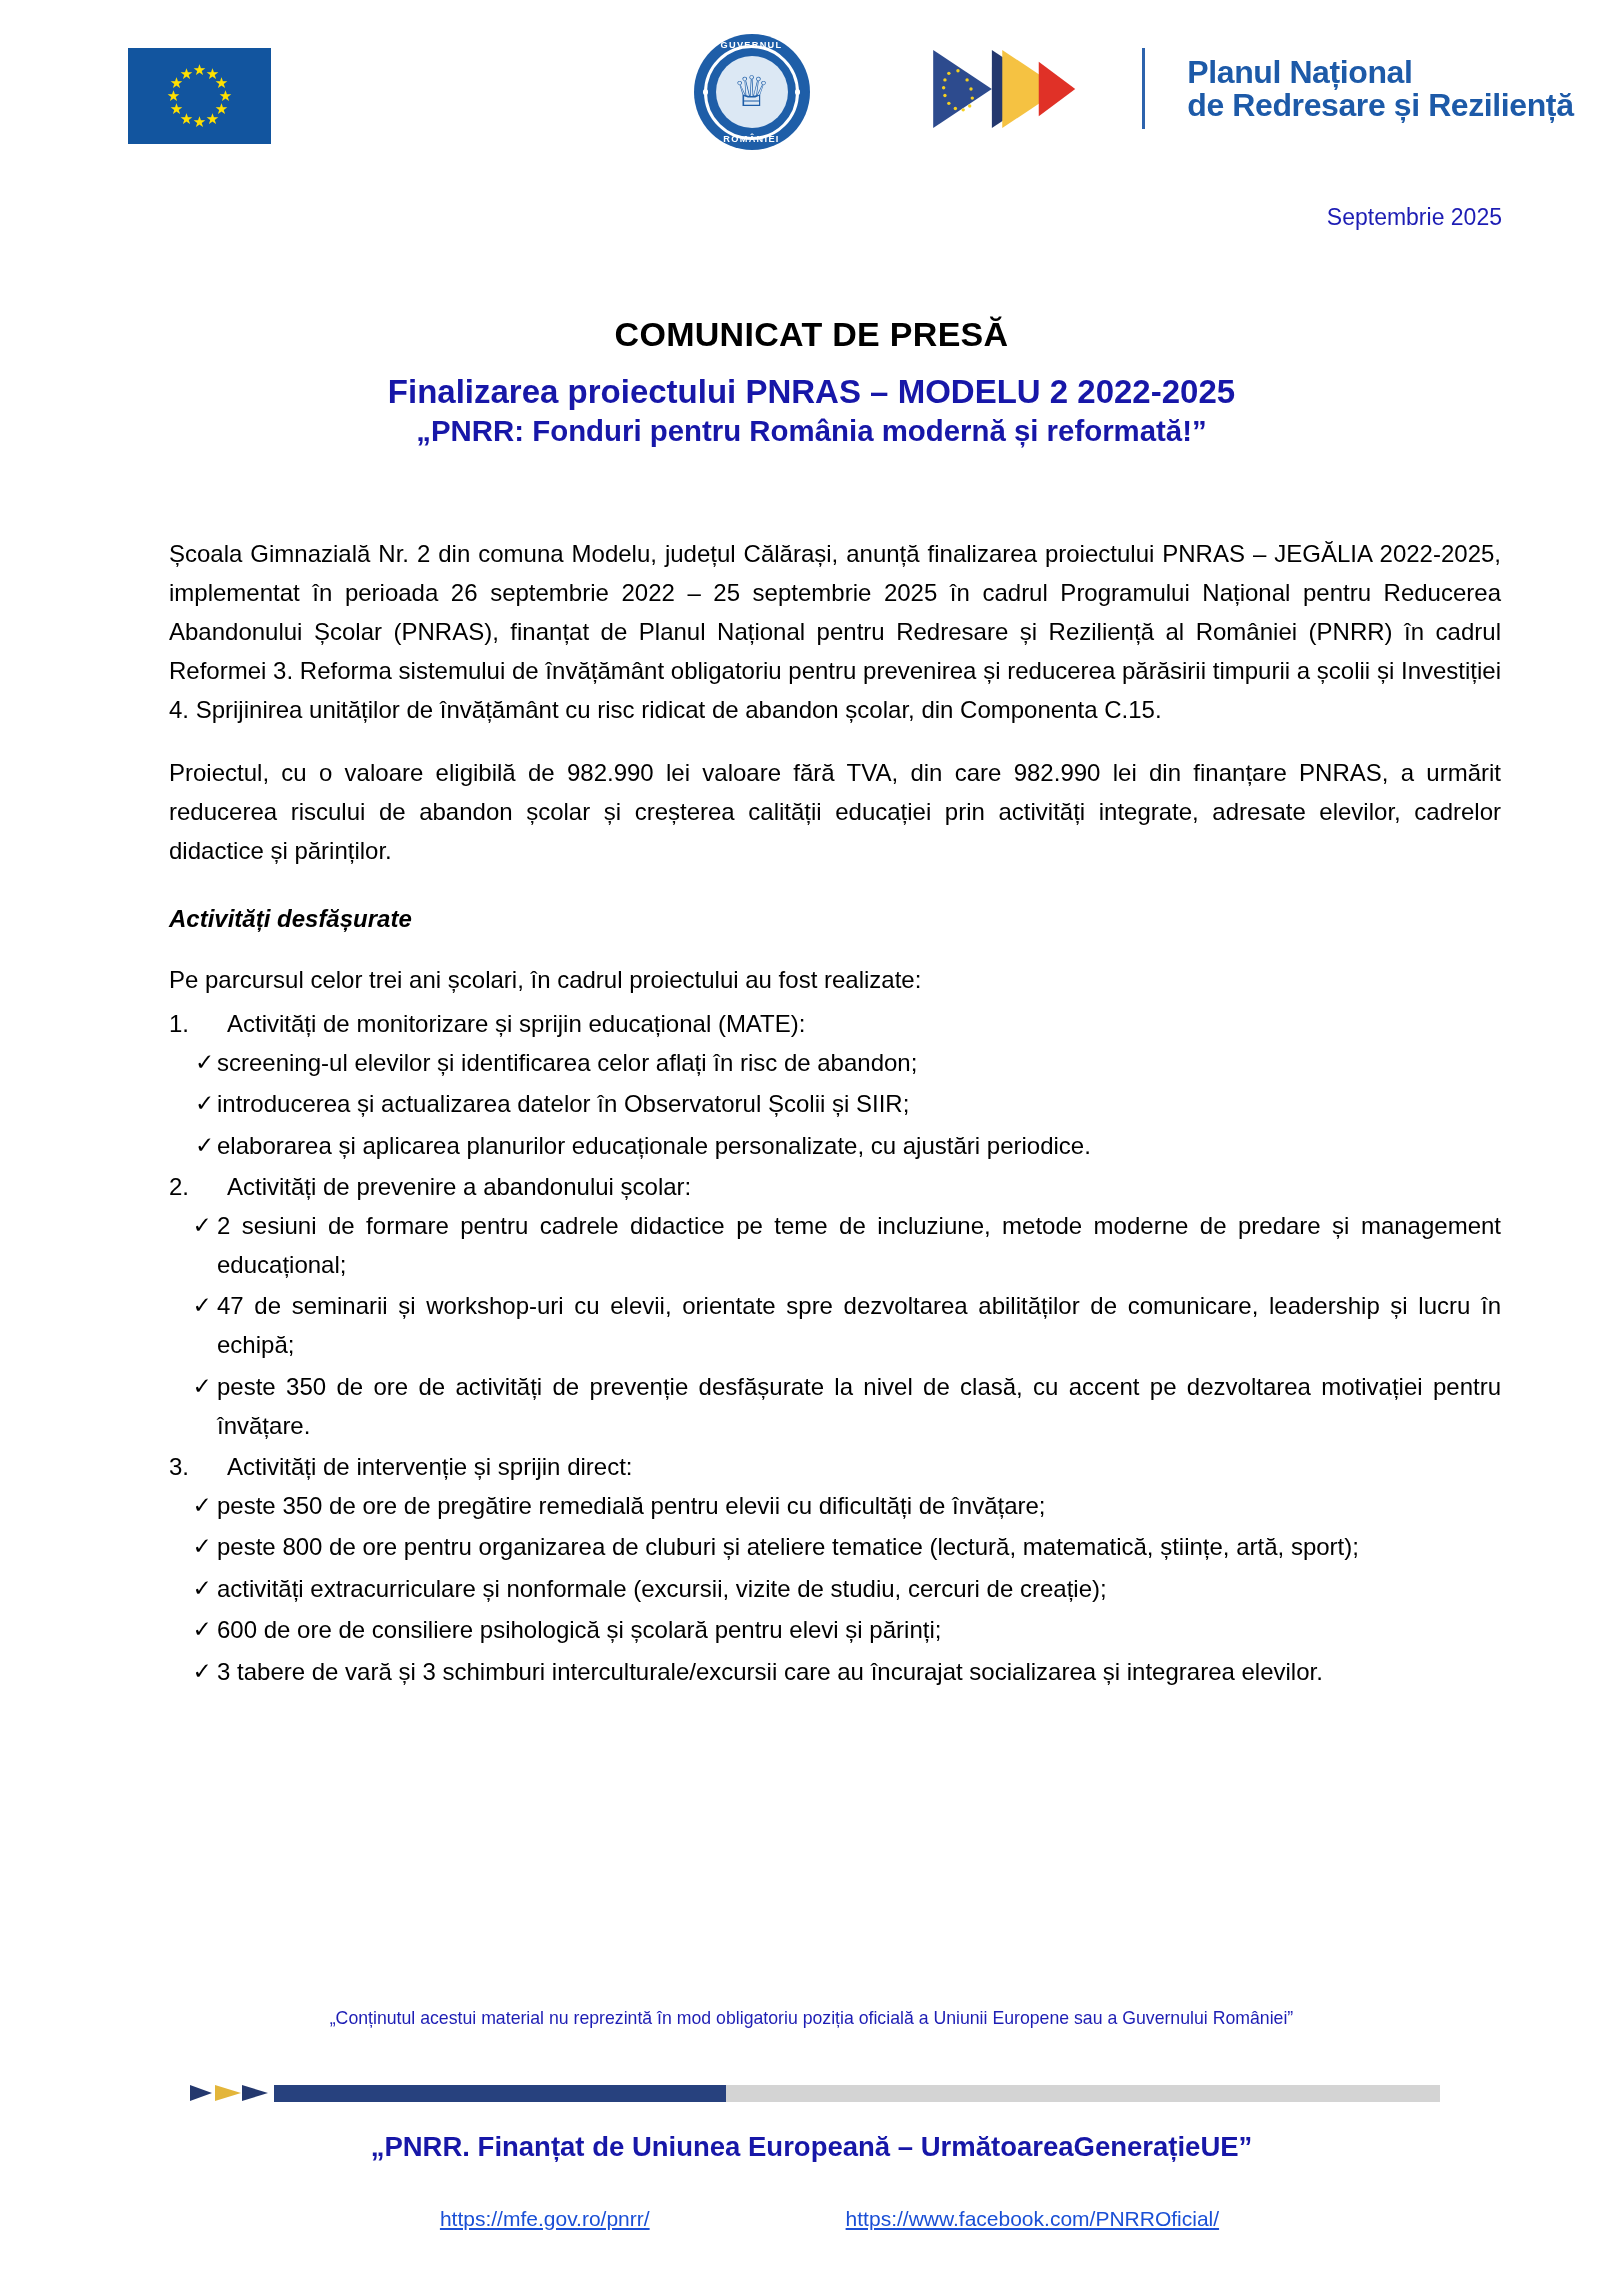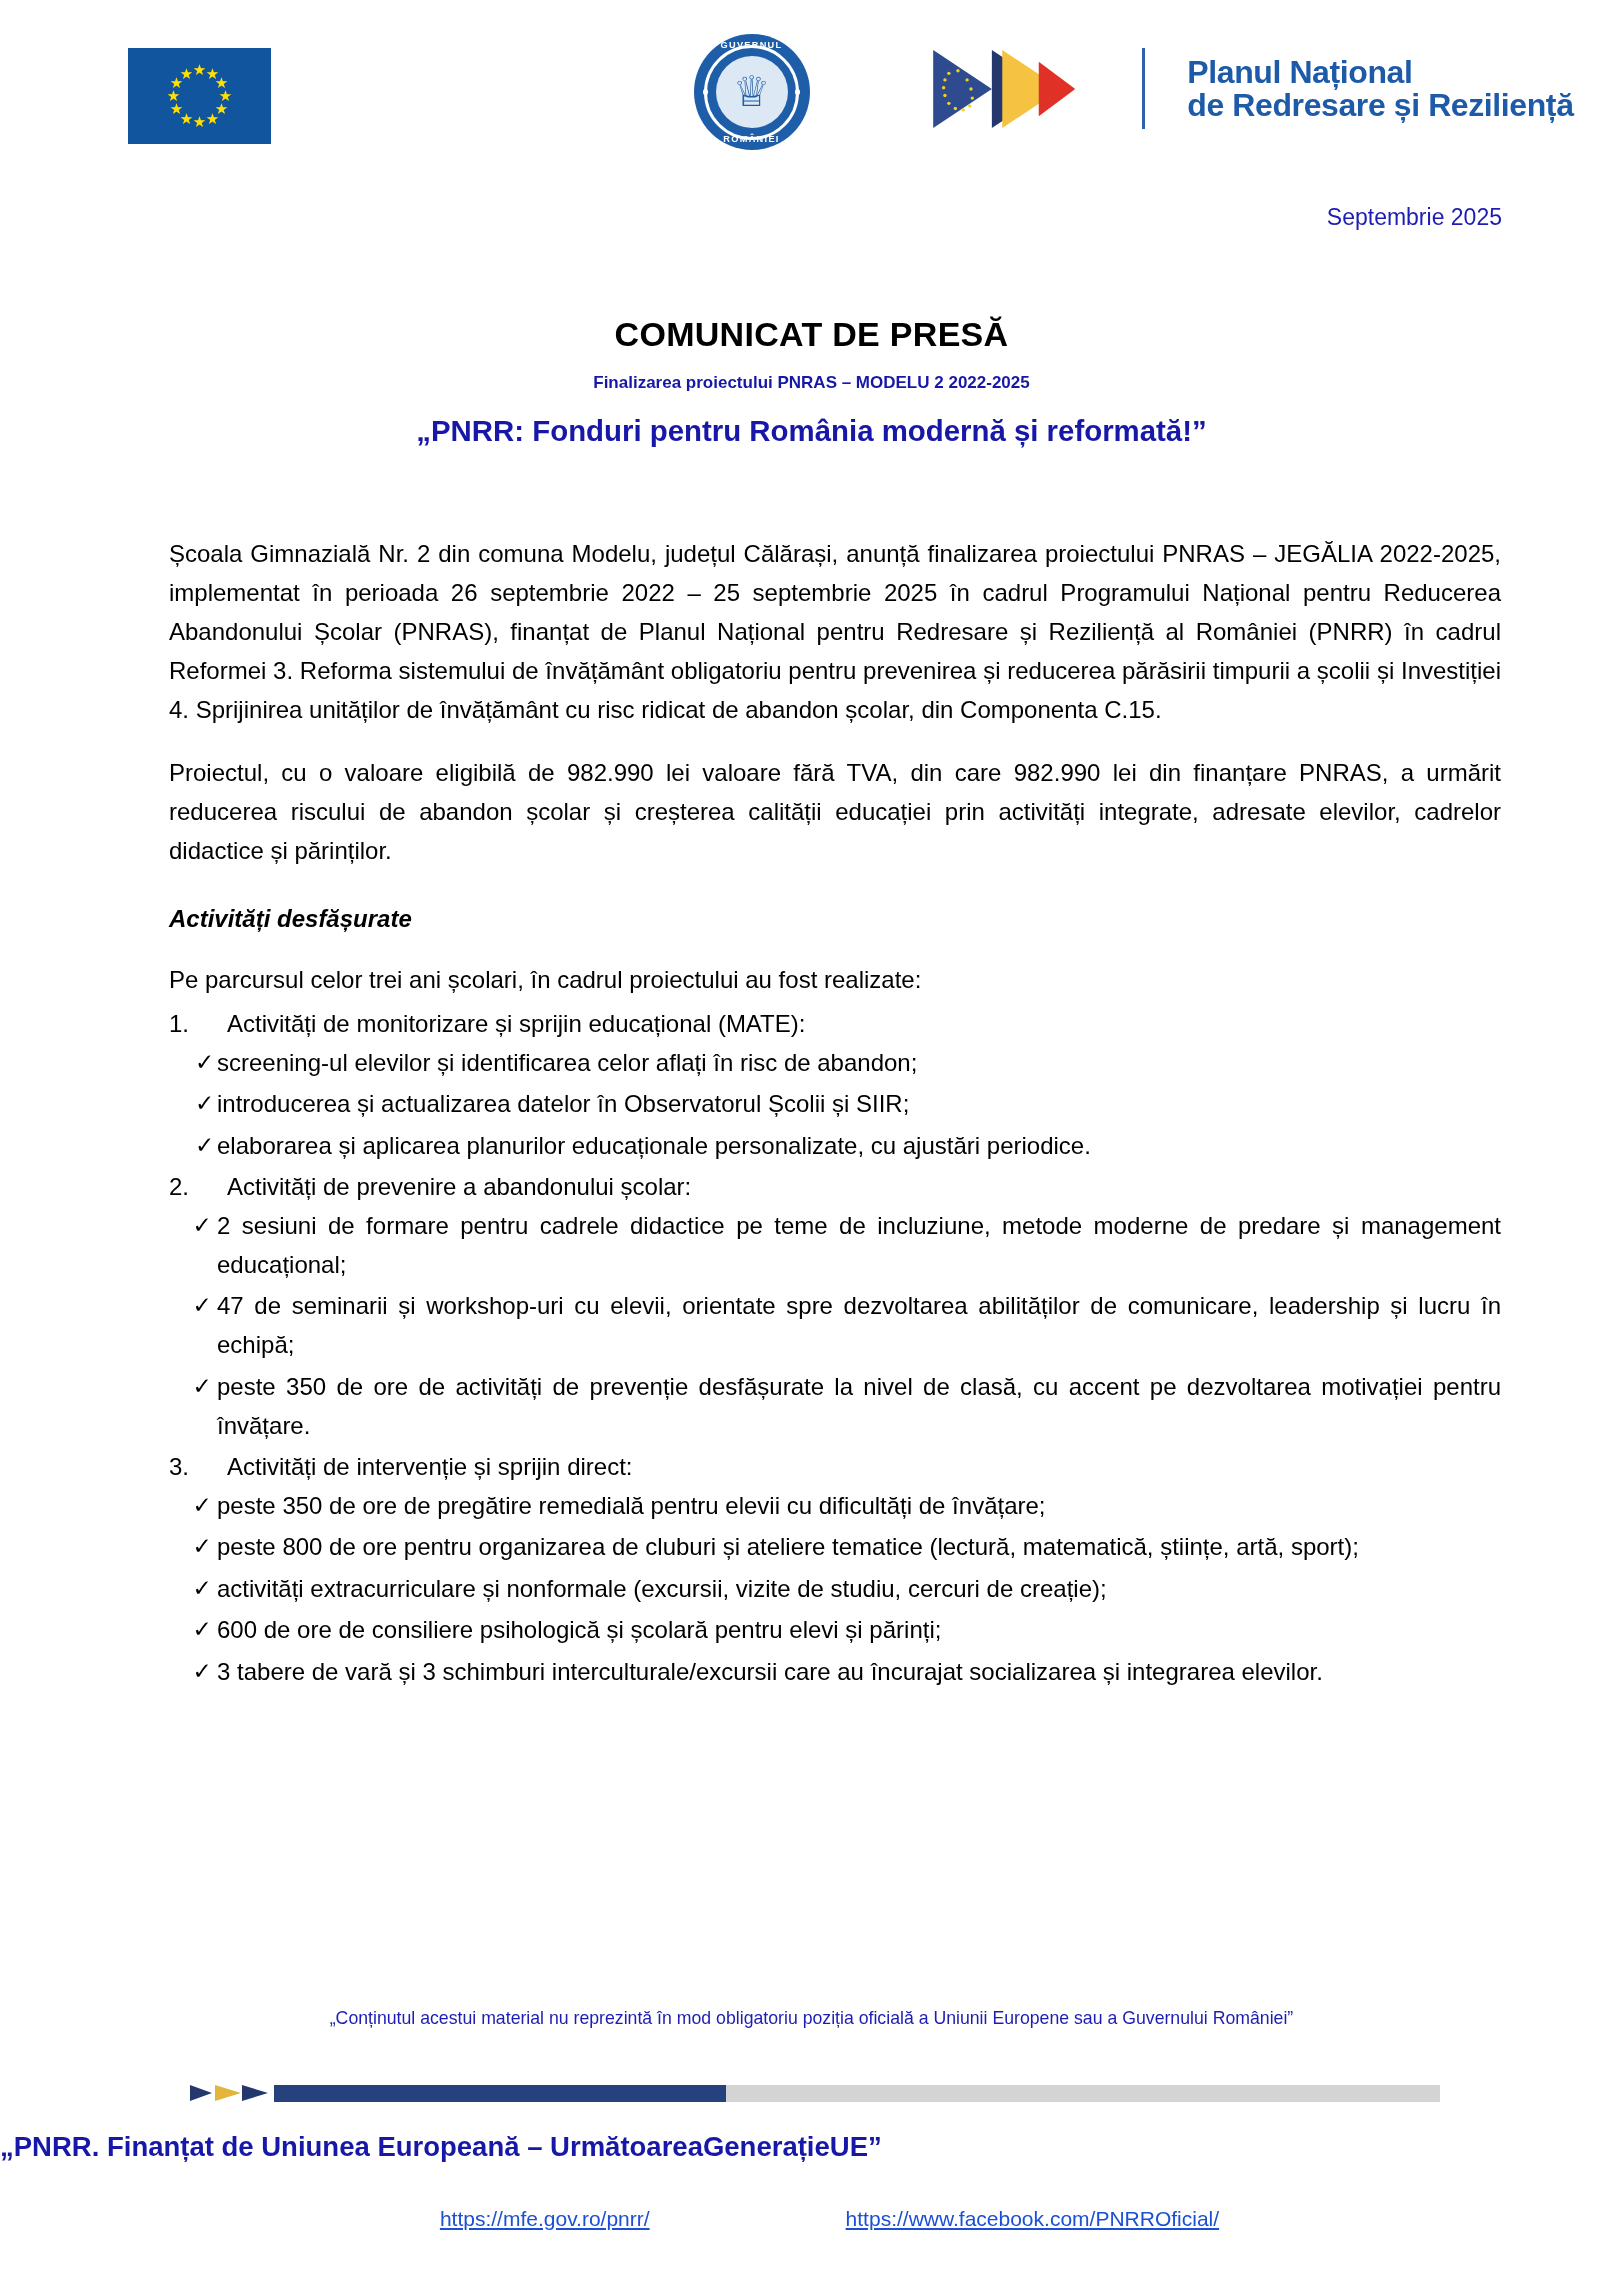--- a/index.html
+++ b/index.html
@@ -179,21 +179,21 @@
     font-size: 34px;
     font-weight: bold;
     letter-spacing: 0.3px;
   }
   .title-sub {
     position: absolute;
     left: 0; right: 0;
     top: 373px;
     text-align: center;
     color: #1717a8;
-    font-size: 17px;
+    font-size: 33px;
     font-weight: bold;
   }
   .title-quote {
     position: absolute;
     left: 0; right: 0;
     top: 414px;
     text-align: center;
     color: #1717a8;
     font-size: 29.4px;
     font-weight: bold;
@@ -309,21 +309,21 @@
   }
   .ribbon .bar-grey {
     height: 17px;
     flex: 1;
     background: #d4d4d4;
   }
   .footer-slogan {
     position: absolute;
     left: 0; right: 0;
     top: 2131px;
-    text-align: left;
+    text-align: center;
     color: #1717a8;
     font-size: 27.5px;
     font-weight: bold;
   }
   .footer-links {
     position: absolute;
     left: 0; right: 0;
     top: 2207px;
     display: flex;
     justify-content: center;

